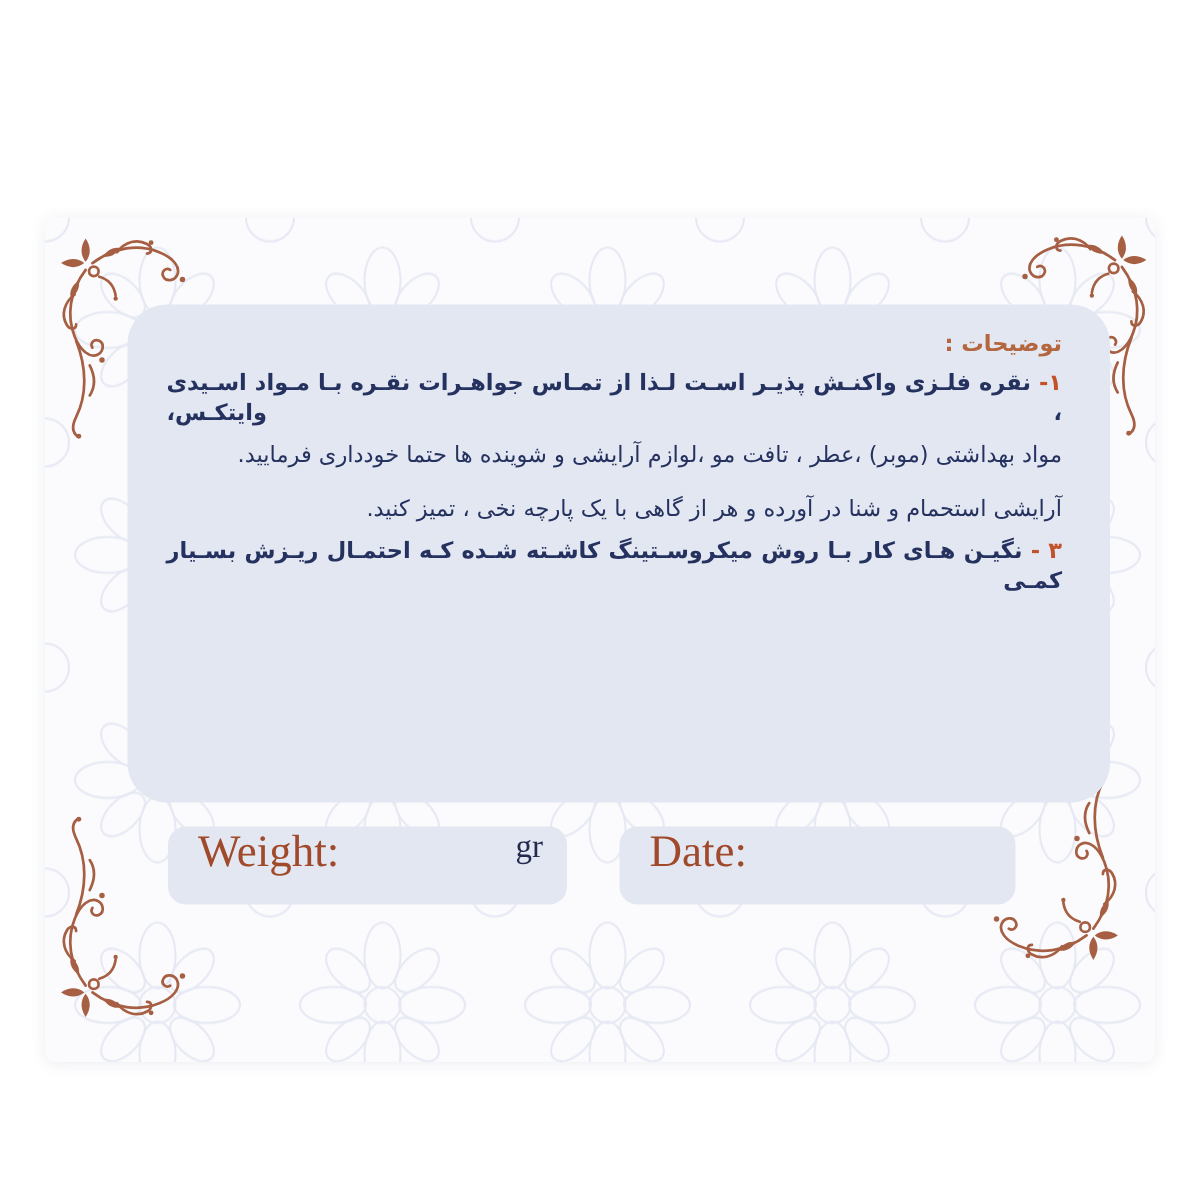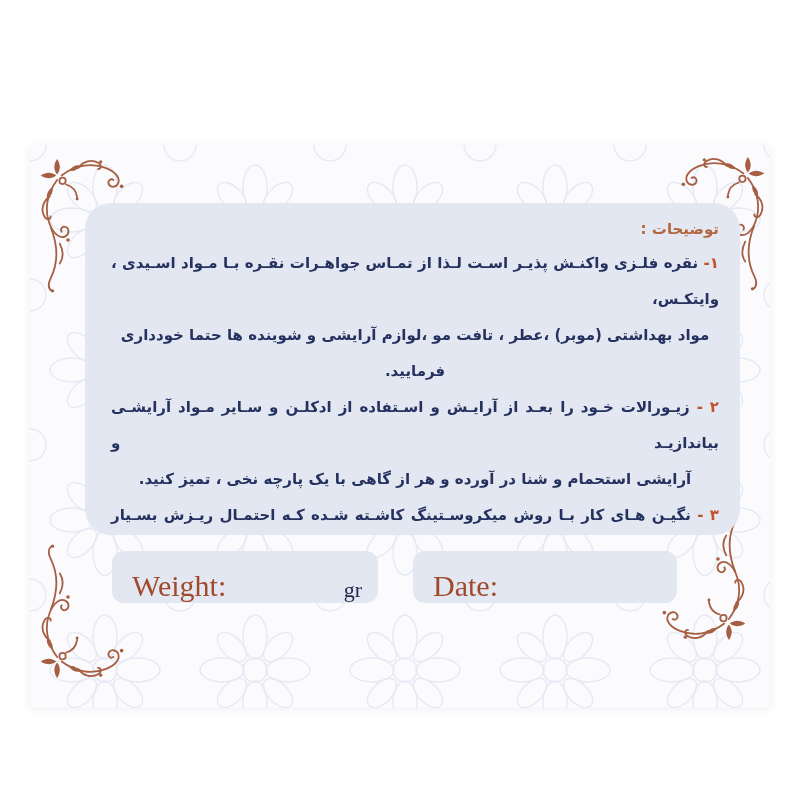--- a/index.html
+++ b/index.html
@@ -21,48 +21,47 @@
   .orn.tl{left:8px;top:6px;}
   .orn.tr{right:3px;top:4px;transform:scaleX(-1);}
   .orn.bl{left:8px;bottom:22px;transform:scaleY(-1);}
   .orn.br{right:22px;bottom:60px;transform:scale(-1,-1);}
   
   .panel{
     position:absolute;left:55px;top:58px;width:655px;height:332px;
     background:var(--panel,#e3e7f1);
     border-radius:26px;
     box-sizing:border-box;
-    padding:10px 21px 0 26px;
+    padding:10px 32px 0 26px;
     direction:rtl;
     overflow:hidden;
   }
   .heading{
     height:32px;line-height:32px;
     color:var(--heading,#b4663e);
     font-size:15px;font-weight:600;
   }
   .note .l1{
-    line-height:36px;font-size:15px;font-weight:600;
+    line-height:20px;font-size:15px;font-weight:600;
     color:var(--ink,#253260);
     text-align:justify;text-align-last:justify;
     white-space:normal;
   }
   .note .l1 .num{color:var(--accent,#c3512a);}
   .note .l2{
-    line-height:36px;font-size:15px;font-weight:700;
+    line-height:36px;font-size:15px;font-weight:400;
     color:var(--ink,#253260);
-    text-align:center;
   }
   
   .fields{position:absolute;left:0;top:406px;width:100%;height:54px;}
   .field{
     position:absolute;top:0;height:52px;
     background:var(--panel,#e3e7f1);
     border-radius:12px;
-    display:flex;align-items:flex-end;
+    display:flex;align-items:flex-start;
     box-sizing:border-box;
   }
   .field.weight{left:82px;width:266px;justify-content:space-between;padding:0 16px 0 20px;}
   .field.date{left:383px;width:264px;padding:0 0 0 20px;}
   .flabel{
     font-family:"Liberation Serif",serif;
     font-size:30px;color:var(--label,#a04a2b);
   }
   .funit{
     font-family:"Liberation Serif",serif;
@@ -141,21 +140,20 @@
 
   <div class="panel">
     <div class="heading">توضیحات :</div>
 
     <div class="note">
       <div class="l1"><span class="num">۱-</span> <span>نقره فلـزی واکنـش پذیـر اسـت لـذا از تمـاس جواهـرات نقـره بـا مـواد اسـیدی ، وایتکـس،</span></div>
       <div class="l2">مواد بهداشتی (موبر) ،عطر ، تافت مو ،لوازم آرایشی و شوینده ها حتما خودداری فرمایید.</div>
     </div>
 
     <div class="note">
-      <div class="l1"><span class="num">۲ -</span> <span>زیـورالات خـود را بعـد از آرایـش و اسـتفاده از ادکلـن و سـایر مـواد آرایشـی بیاندازیـد و</span></div>
       <div class="l2">آرایشی استحمام و شنا در آورده و هر از گاهی با یک پارچه نخی ، تمیز کنید.</div>
     </div>
 
     <div class="note">
       <div class="l1"><span class="num">۳ -</span> <span>نگیـن هـای کار بـا روش میکروسـتینگ کاشـته شـده کـه احتمـال ریـزش بسـیار کمـی</span></div>
 
     </div>
 
   </div>
 

